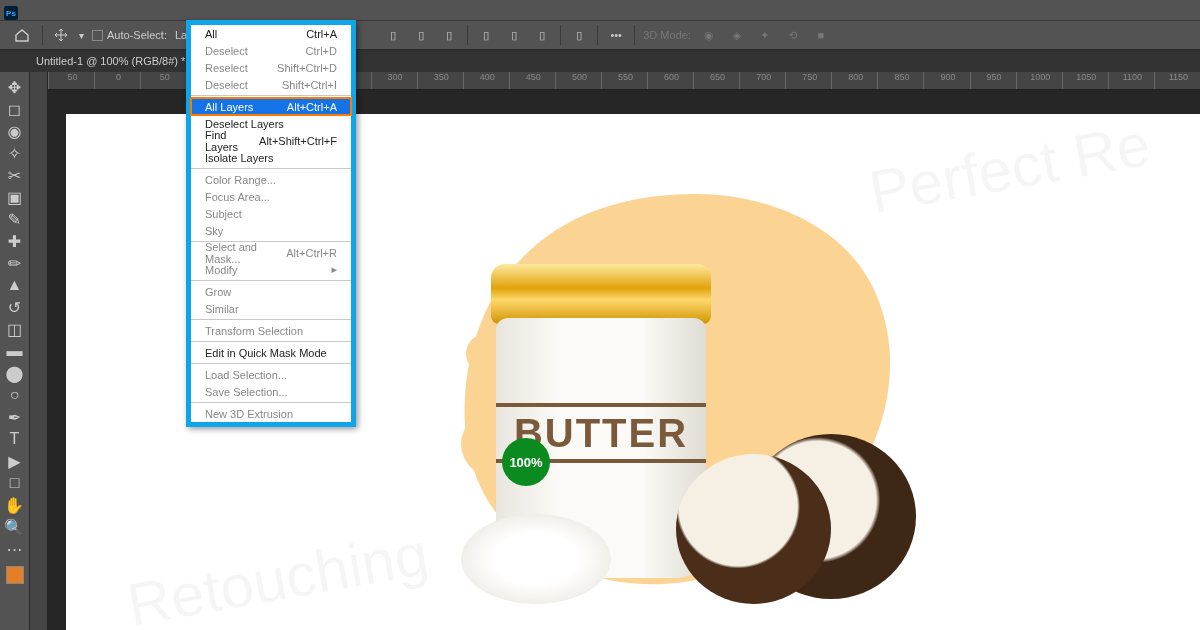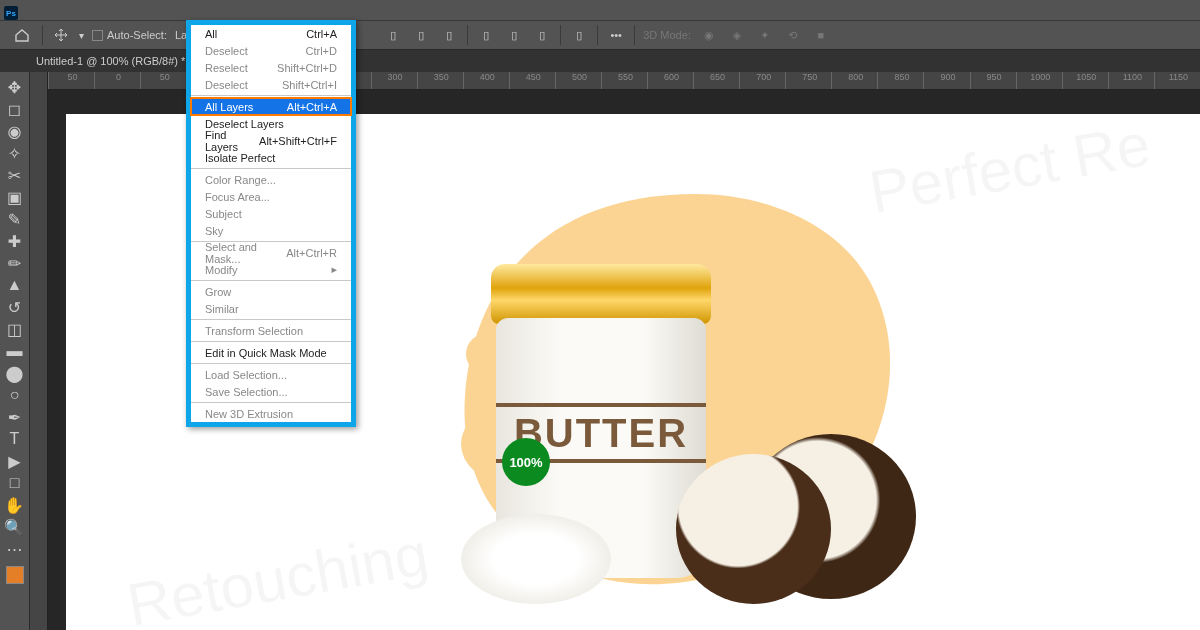--- a/index.html
+++ b/index.html
@@ -209,21 +209,21 @@
     </div>
     <div class="row">
       <span>Deselect Layers</span>
       <span></span>
     </div>
     <div class="row">
       <span>Find Layers</span>
       <span>Alt+Shift+Ctrl+F</span>
     </div>
     <div class="row">
-      <span>Isolate Perfect</span>
+      <span>Isolate Layers</span>
       <span></span>
     </div>
     <hr>
     <div class="row disabled">
       <span>Color Range...</span>
       <span></span>
     </div>
     <div class="row disabled">
       <span>Focus Area...</span>
       <span></span>

